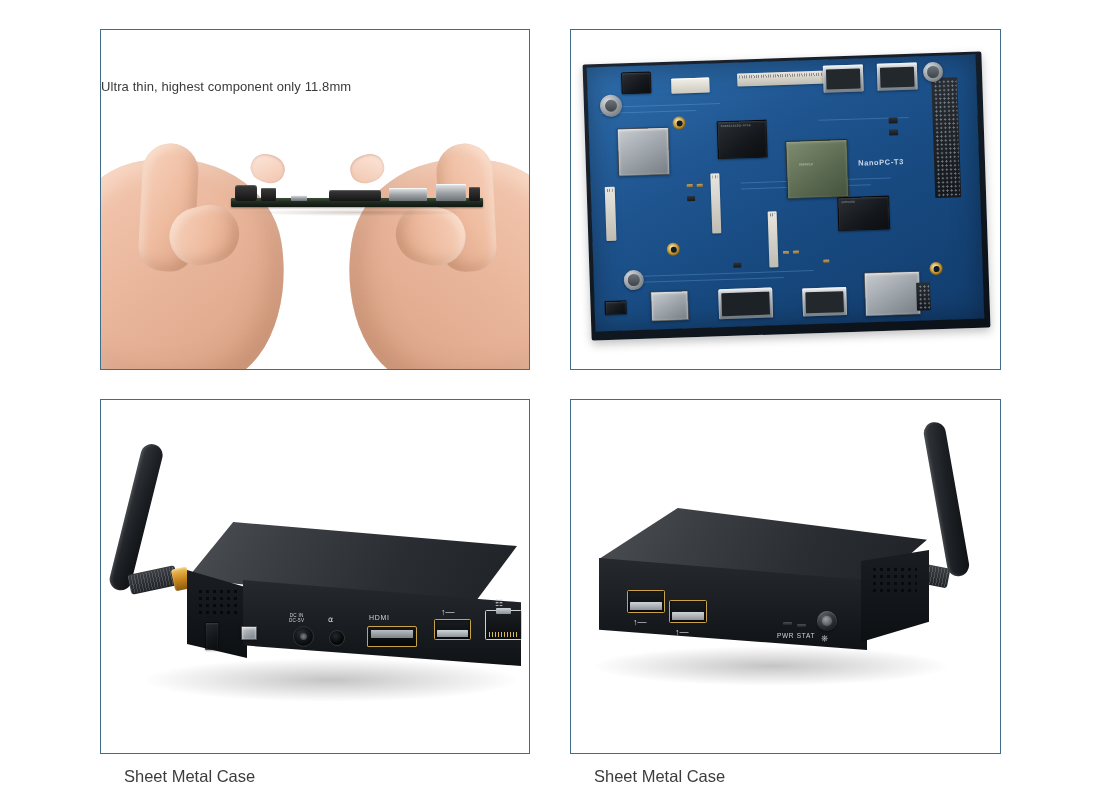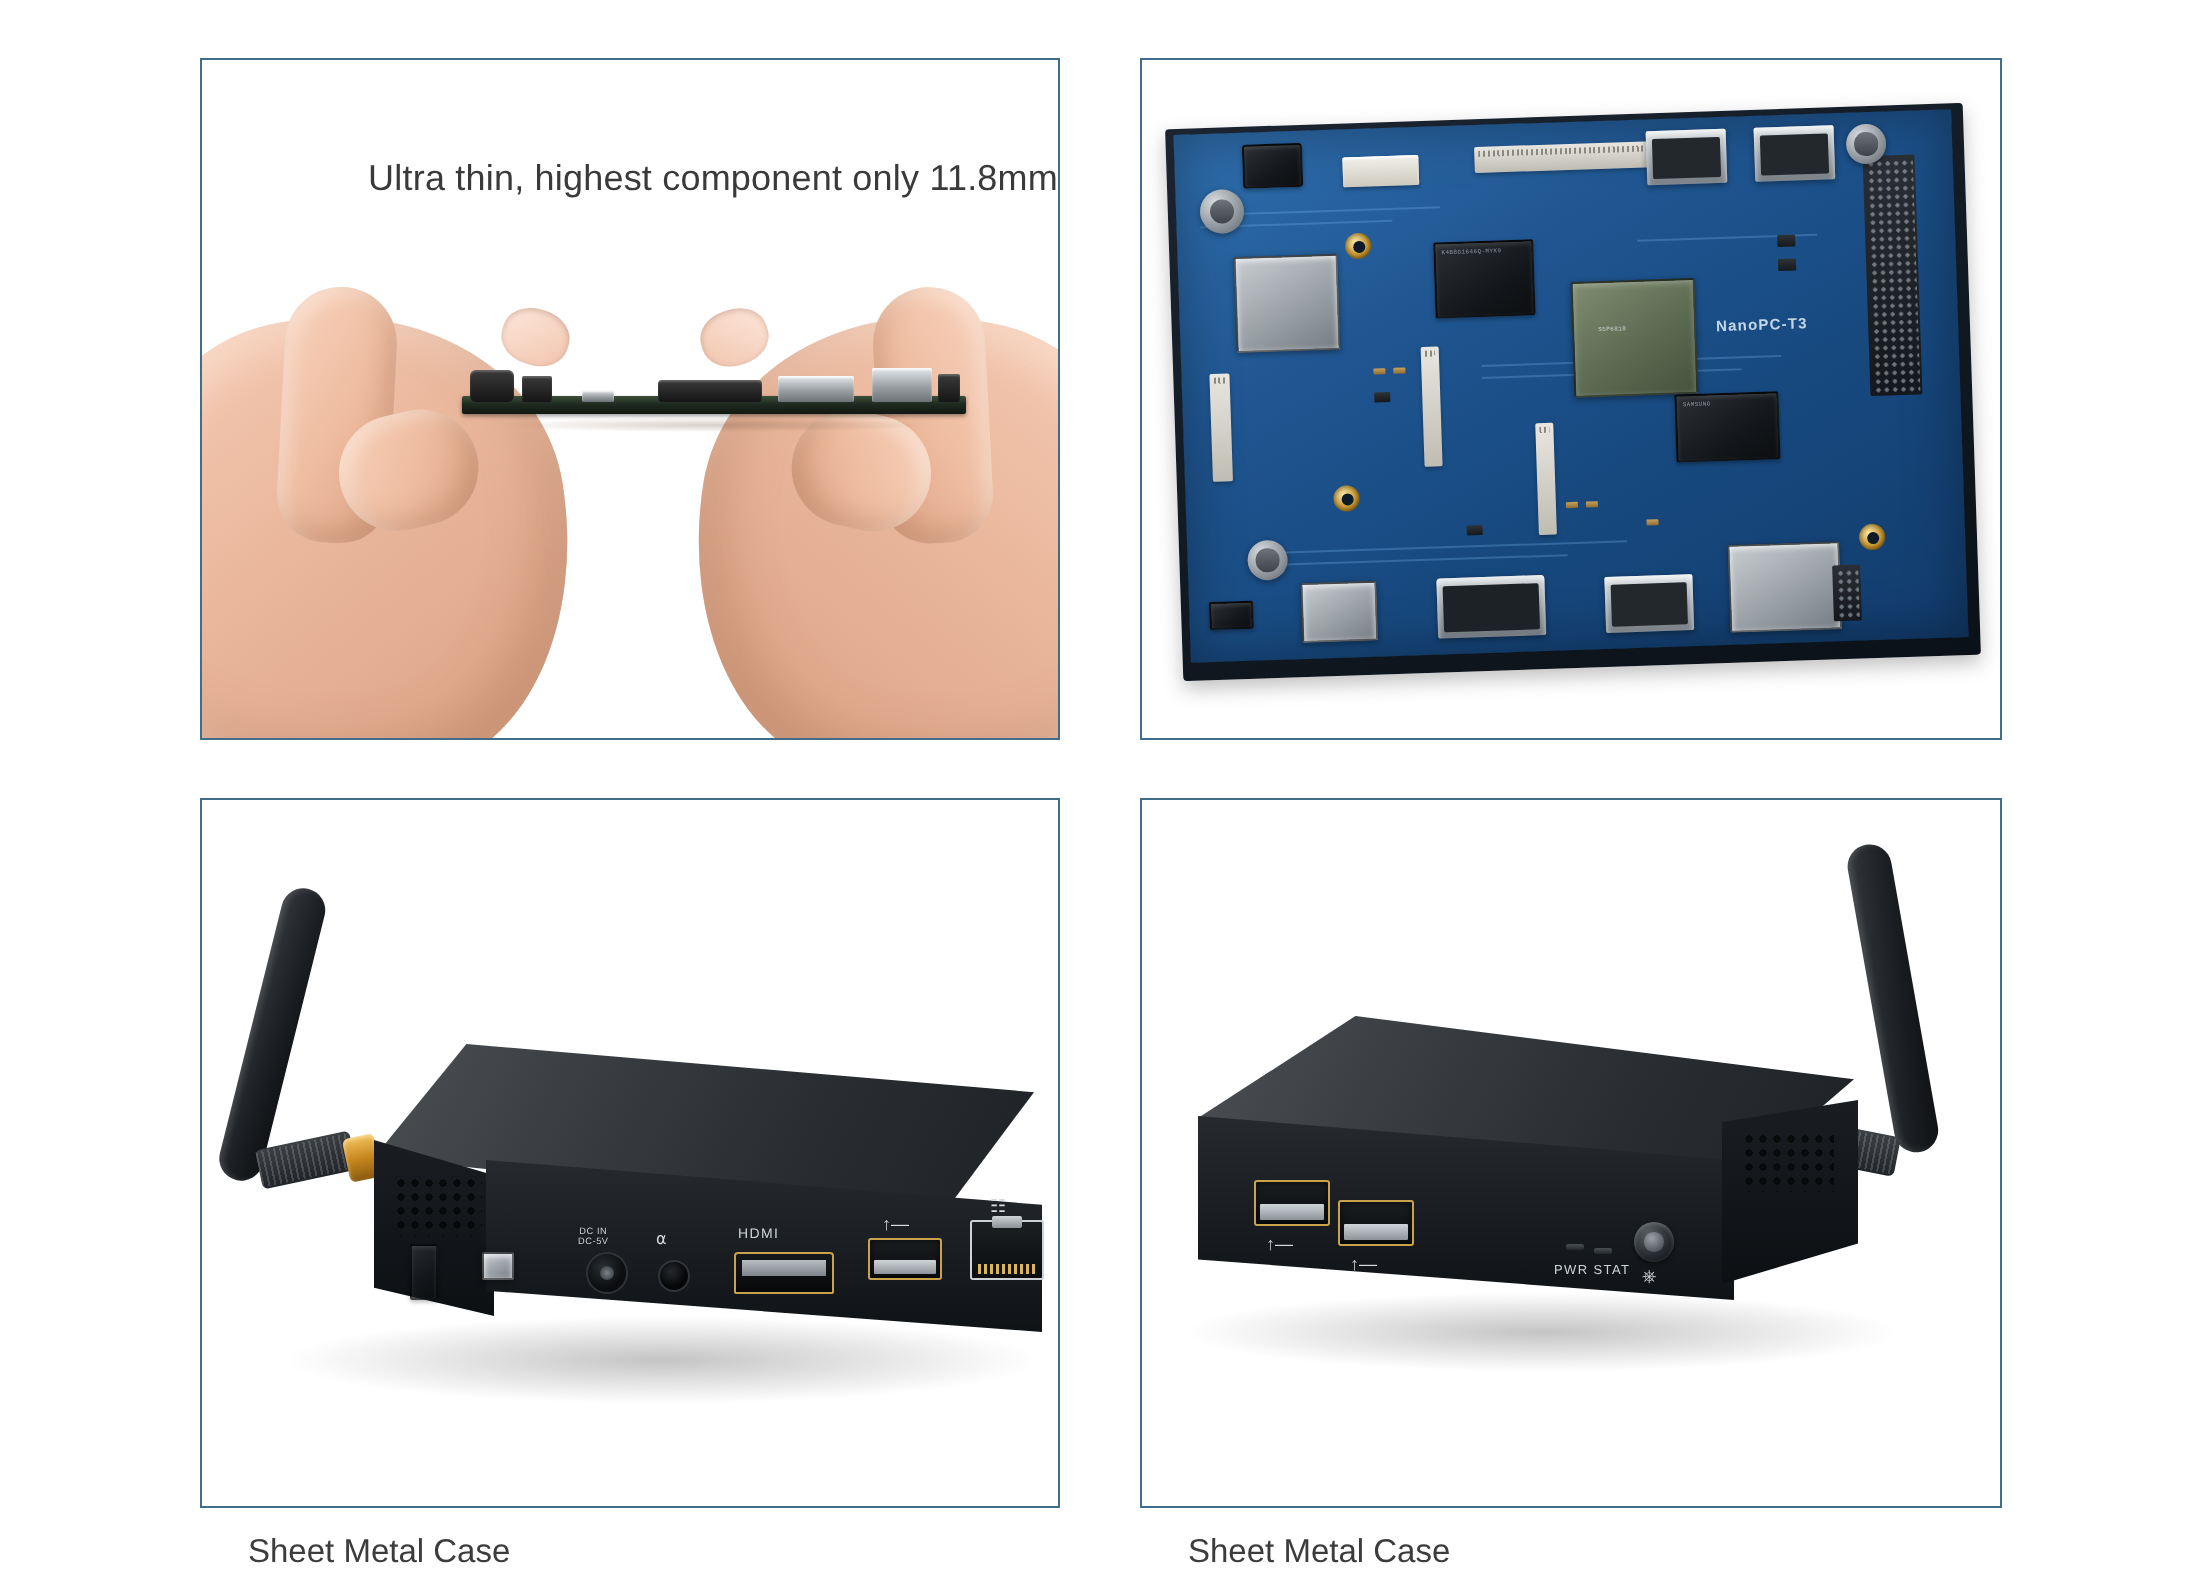--- a/index.html
+++ b/index.html
@@ -17,22 +17,22 @@
     background: #ffffff;
     overflow: hidden;
   }
   #panel-tl { left: 100px; top: 29px;  width: 430px; height: 341px; }
   #panel-tr { left: 570px; top: 29px;  width: 431px; height: 341px; }
   #panel-bl { left: 100px; top: 399px; width: 430px; height: 355px; }
   #panel-br { left: 570px; top: 399px; width: 431px; height: 355px; }
 
   .headline {
     position: absolute; left: 0; right: 0; top: 49px;
-    text-align: right;
-    font-size: 18px;
+    text-align: left;
+    font-size: 13px;
     color: #3a3a3a;
     letter-spacing: .1px;
     white-space: nowrap;
   }
   .caption {
     position: absolute;
     font-size: 16.5px;
     color: #3c3c3c;
     white-space: nowrap;
   }

